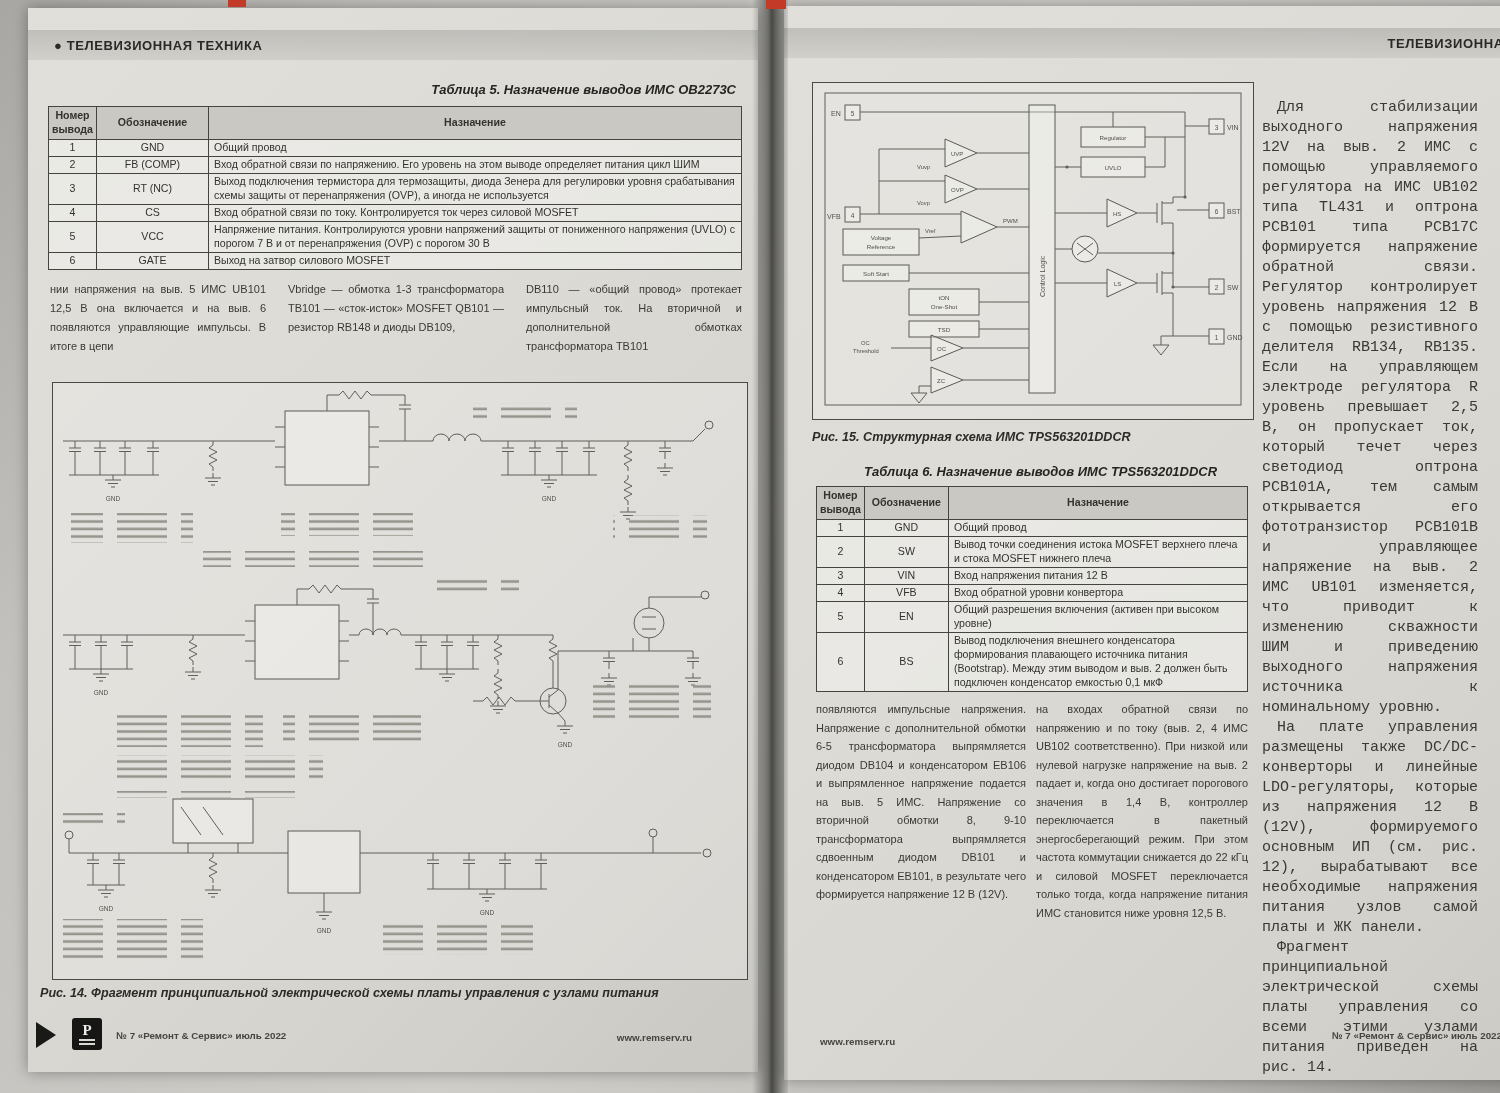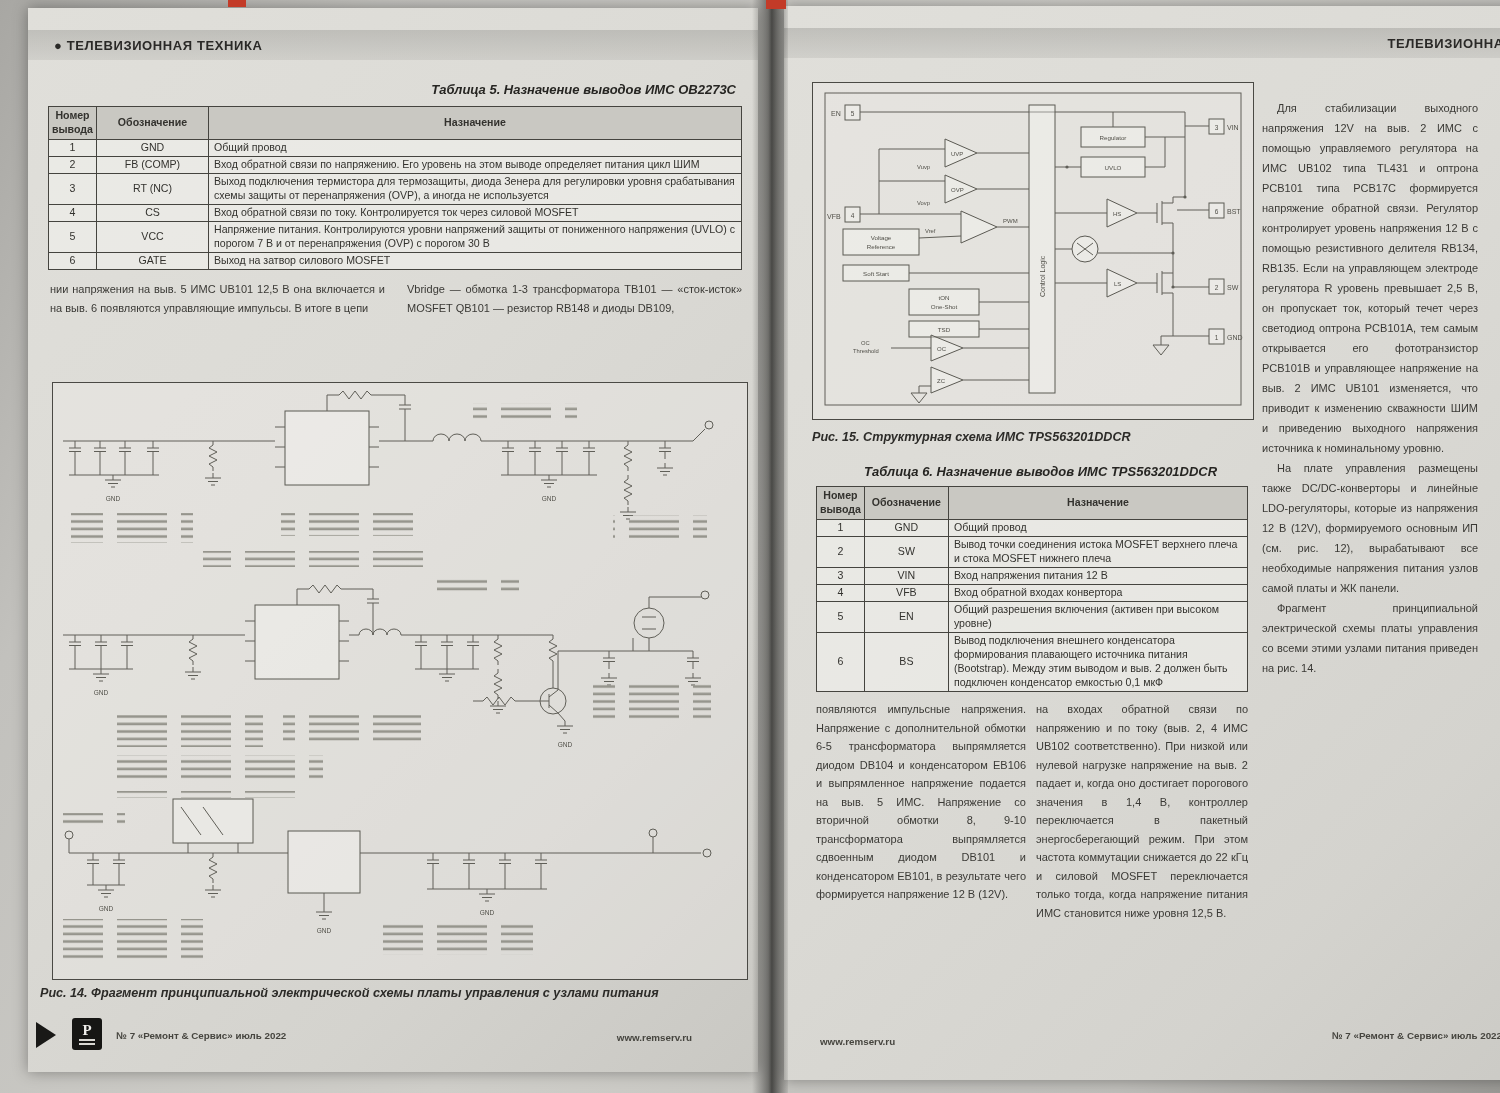--- a/index.html
+++ b/index.html
@@ -103,20 +103,23 @@
           </tr>
         </tbody>
     </table>
 
     <div style="position:absolute;left:22px;top:272px;width:692px;display:flex;gap:22px;">
       <div class="bodytext paras" style="flex:1">
           <p>нии напряжения на выв. 5 ИМС UB101 12,5 В она включается и на выв. 6 появляются управляющие импульсы. В итоге в цепи</p>
         </div>
       <div class="bodytext paras" style="flex:1">
           <p>Vbridge — обмотка 1-3 трансформатора TB101 — «сток-исток» MOSFET QB101 — резистор RB148 и диоды DB109,</p>
+        </div>
+      <div class="bodytext paras" style="flex:1">
+          <p>DB110 — «общий провод» протекает импульсный ток. На вторичной и дополнительной обмотках трансформатора TB101</p>
         </div>
     </div>
 
     <div class="figbox" style="left:24px;top:374px;width:694px;height:596px;">
       <svg width="694" height="596" viewBox="0 0 694 596">
         <defs>
           <g id="cap14" class="ln">
               <line x1="0" y1="0" x2="0" y2="7"></line>
               <line x1="-6" y1="7" x2="6" y2="7"></line>
               <line x1="-6" y1="10.5" x2="6" y2="10.5"></line>
@@ -517,42 +520,42 @@
             <td>Вывод точки соединения истока MOSFET верхнего плеча и стока MOSFET нижнего плеча</td>
           </tr>
           <tr>
             <td class="cc">3</td>
             <td class="cc">VIN</td>
             <td>Вход напряжения питания 12 В</td>
           </tr>
           <tr>
             <td class="cc">4</td>
             <td class="cc">VFB</td>
-            <td>Вход обратной входах конвертора</td>
+            <td>Вход обратной уровни конвертора</td>
           </tr>
           <tr>
             <td class="cc">5</td>
             <td class="cc">EN</td>
             <td>Общий разрешения включения (активен при высоком уровне)</td>
           </tr>
           <tr>
             <td class="cc">6</td>
             <td class="cc">BS</td>
             <td>Вывод подключения внешнего конденсатора формирования плавающего источника питания (Bootstrap). Между этим выводом и выв. 2 должен быть подключен конденсатор емкостью 0,1 мкФ</td>
           </tr>
         </tbody>
     </table>
 
     <div class="bodytext paras" style="position:absolute;left:32px;top:694px;width:210px;line-height:18.5px;">
         <p>появляются импульсные напряжения. Напряжение с дополнительной обмотки 6-5 трансформатора выпрямляется диодом DB104 и конденсатором EB106 и выпрямленное напряжение подается на выв. 5 ИМС. Напряжение со вторичной обмотки 8, 9-10 трансформатора выпрямляется сдвоенным диодом DB101 и конденсатором EB101, в результате чего формируется напряжение 12 В (12V).</p>
       </div>
     <div class="bodytext paras" style="position:absolute;left:252px;top:694px;width:212px;line-height:18.5px;">
         <p>на входах обратной связи по напряжению и по току (выв. 2, 4 ИМС UB102 соответственно). При низкой или нулевой нагрузке напряжение на выв. 2 падает и, когда оно достигает порогового значения в 1,4 В, контроллер переключается в пакетный энергосберегающий режим. При этом частота коммутации снижается до 22 кГц и силовой MOSFET переключается только тогда, когда напряжение питания ИМС становится ниже уровня 12,5 В.</p>
       </div>
-    <div class="bodytext paras indent-all" style="position:absolute;left:478px;top:92px;width:216px;line-height:20px;font-size:11px;">
+    <div class="bodytext paras indent-all" style="position:absolute;left:478px;top:92px;width:216px;line-height:20px;font-size:15px;font-family:Liberation Mono, monospace;">
         <p>Для стабилизации выходного напряжения 12V на выв. 2 ИМС с помощью управляемого регулятора на ИМС UB102 типа TL431 и оптрона PCB101 типа PCB17C формируется напряжение обратной связи. Регулятор контролирует уровень напряжения 12 В с помощью резистивного делителя RB134, RB135. Если на управляющем электроде регулятора R уровень превышает 2,5 В, он пропускает ток, который течет через светодиод оптрона PCB101A, тем самым открывается его фототранзистор PCB101B и управляющее напряжение на выв. 2 ИМС UB101 изменяется, что приводит к изменению скважности ШИМ и приведению выходного напряжения источника к номинальному уровню.</p>
         <p>На плате управления размещены также DC/DC-конверторы и линейные LDO-регуляторы, которые из напряжения 12 В (12V), формируемого основным ИП (см. рис. 12), вырабатывают все необходимые напряжения питания узлов самой платы и ЖК панели.</p>
         <p>Фрагмент принципиальной электрической схемы платы управления со всеми этими узлами питания приведен на рис. 14.</p>
       </div>
 
     <div class="footer-item" style="left:36px;top:1030px;">www.remserv.ru</div>
     <div class="footer-item" style="right:122px;top:1024px;">№ 7 «Ремонт &amp; Сервис» июль 2022</div>
     <div class="logo" style="right:68px;top:1012px;">
         <span>Р</span>
         <i></i>

